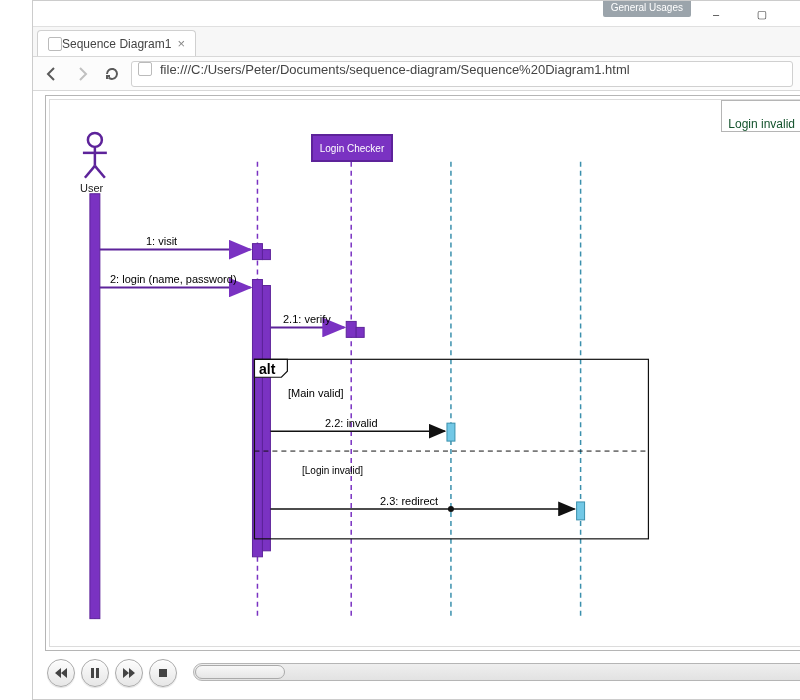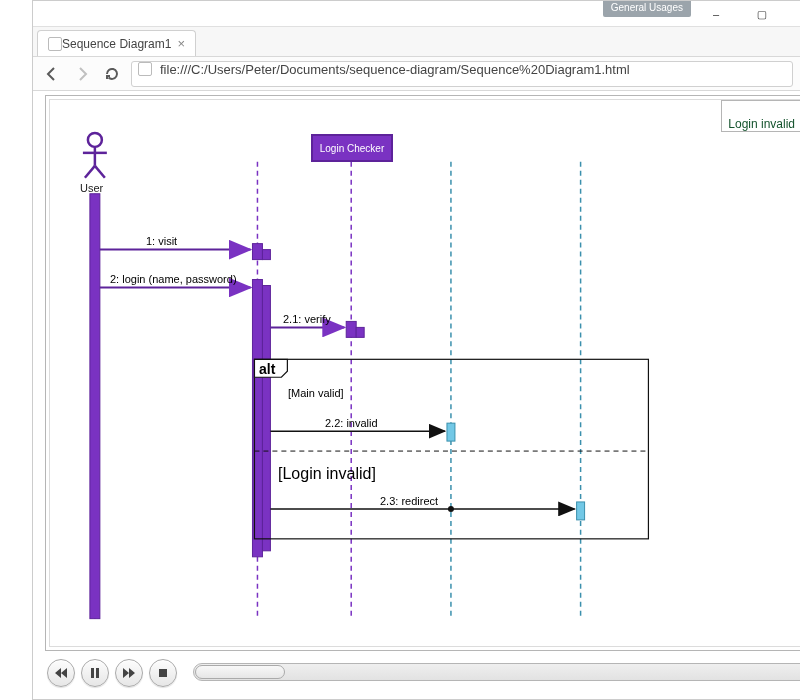--- a/index.html
+++ b/index.html
@@ -190,21 +190,21 @@
           </div>
 
         <div style="position:absolute; left:96px; top:135px; font-size:11px;">1: visit</div>
         <div style="position:absolute; left:60px; top:173px; font-size:11px;">2: login (name, password)</div>
         <div style="position:absolute; left:233px; top:213px; font-size:11px;">2.1: verify</div>
         <div style="position:absolute; left:275px; top:317px; font-size:11px;">2.2: invalid</div>
         <div style="position:absolute; left:330px; top:395px; font-size:11px;">2.3: redirect</div>
 
         <div style="position:absolute; left:209px; top:261px; font-size:14px; font-weight:bold;">alt</div>
         <div style="position:absolute; left:238px; top:287px; font-size:11px;">[Main valid]</div>
-        <div style="position:absolute; left:228px; top:365px; font-size:16px;">[Login invalid]</div>
+        <div style="position:absolute; left:252px; top:365px; font-size:10px;">[Login invalid]</div>
 
       </div>
     </div>
 
     <div class="media">
       <div class="mbtn">
         <svg width="14" height="14" viewBox="0 0 14 14">
             <path d="M7 2 L1 7 L7 12 Z M13 2 L7 7 L13 12 Z" fill="#444"></path>
           </svg>
       </div>

